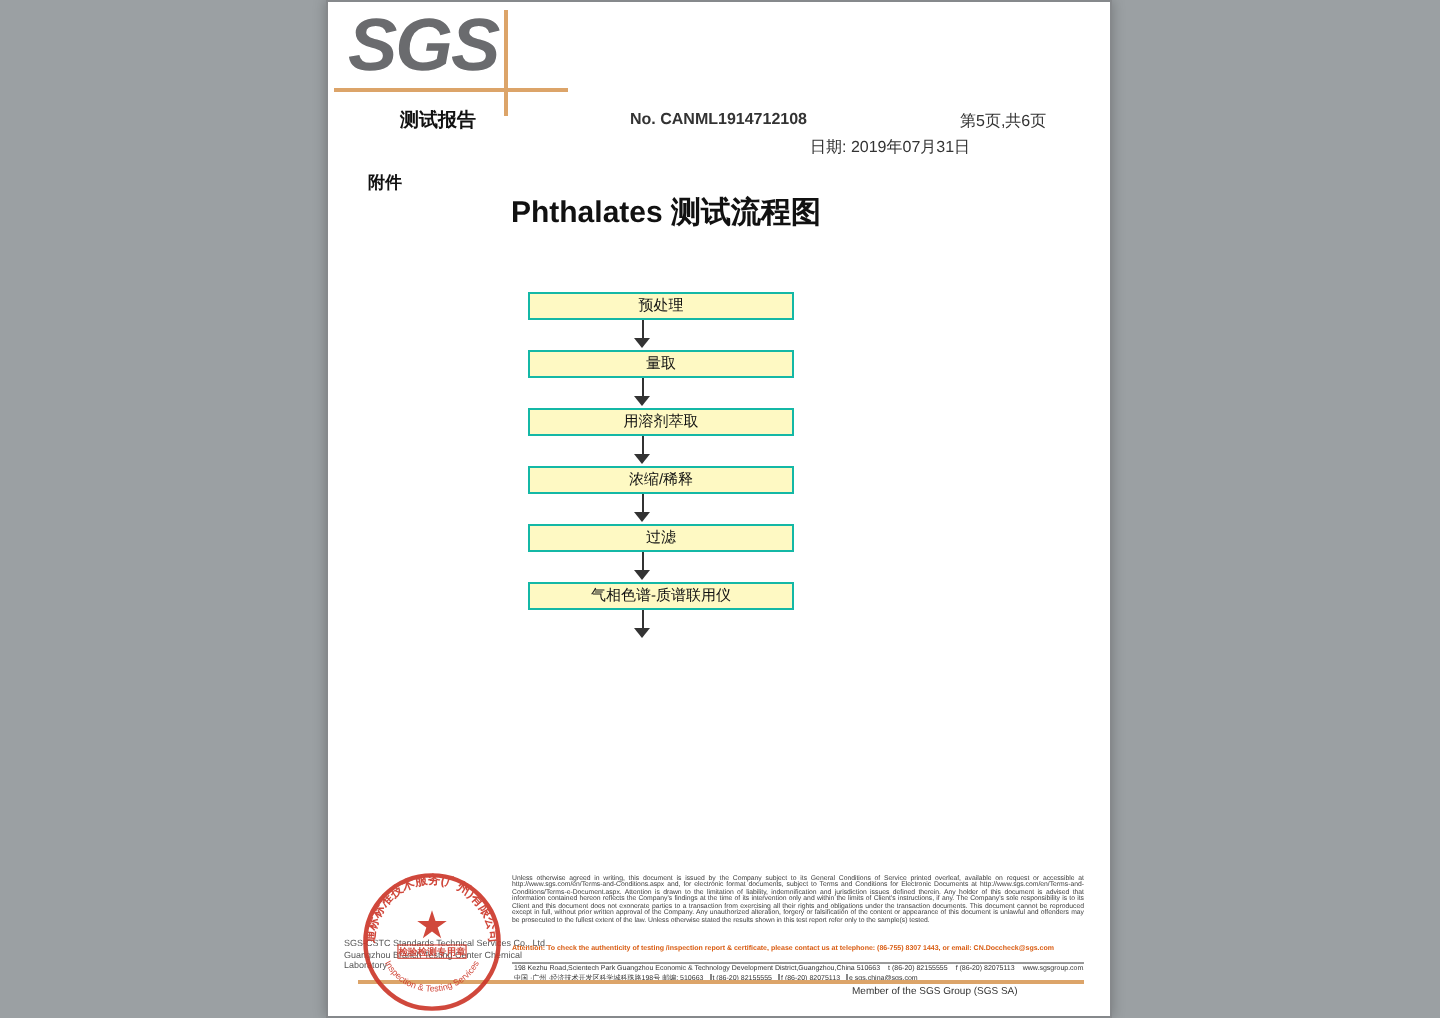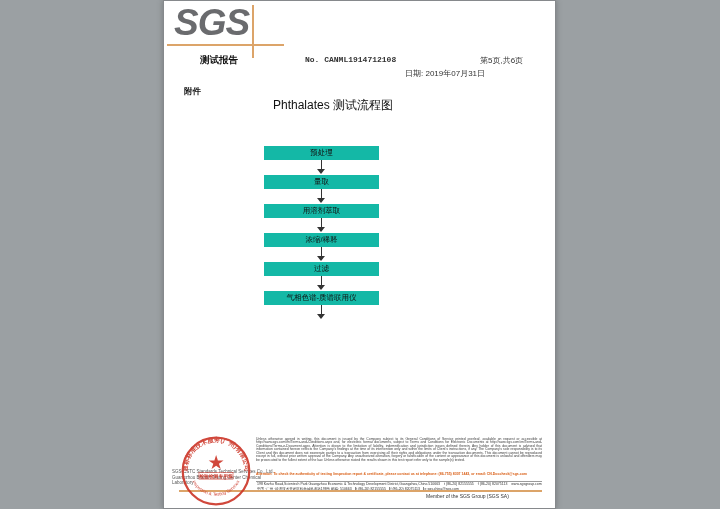--- a/index.html
+++ b/index.html
@@ -17,32 +17,32 @@
   
   .logo{
     position:absolute;left:10px;top:2px;
     font-size:37px;font-weight:bold;letter-spacing:-1px;
     color:#6a6b6e;line-height:40px;font-style:italic;
   }
   .logo-hline{position:absolute;left:3px;top:43px;width:117px;height:2px;background:#dca469;}
   .logo-vline{position:absolute;left:88px;top:4px;width:2px;height:53px;background:#dca469;}
   .hdr-row{position:absolute;left:0;top:53px;width:100%;height:12px;font-size:8px;color:#222;margin-left:16px;}
   .hdr-title{position:absolute;left:20px;top:0;font-weight:bold;font-size:9.5px;color:#111;}
-  .hdr-no{position:absolute;left:125px;top:1px;font-weight:bold;color:#333;font-family:Liberation Mono, monospace;}
+  .hdr-no{position:absolute;left:135px;top:1px;font-weight:bold;color:#333;}
   .hdr-date{position:absolute;left:225px;top:14px;color:#333;}
   .hdr-page{position:absolute;left:300px;top:1px;color:#333;}
   .attachment{position:absolute;left:20px;top:85px;font-size:8.5px;font-weight:bold;color:#111;}
   .flow-title{position:absolute;left:60px;top:96px;width:218px;text-align:center;
-    font-size:12px;font-weight:normal;color:#111;}
+    font-size:15px;font-weight:bold;color:#111;}
   
   .flow{position:absolute;left:100px;top:145px;width:115px;}
   .flow-box{
-    box-sizing:border-box;width:115px;height:14px;border:7px solid #14b8a6;
+    box-sizing:border-box;width:133px;height:14px;border:1px solid #14b8a6;
     display:flex;align-items:center;justify-content:center;
-    font-size:7.5px;color:#111;background:#4d7c0f;white-space:nowrap;
+    font-size:7.5px;color:#111;background:#fef9c3;white-space:nowrap;
   }
   .flow-arrow{position:relative;width:115px;height:15px;}
   .flow-arrow::before{content:"";position:absolute;left:57px;top:0;width:1px;height:10px;background:#333;}
   .flow-arrow::after{content:"";position:absolute;left:53px;top:9px;width:0;height:0;
     border-left:4px solid transparent;border-right:4px solid transparent;border-top:5px solid #333;}
   
   .company-lines{position:absolute;left:8px;top:468px;width:110px;
     font-size:4.5px;line-height:5.5px;color:#555;}
   .disclaimer{
     position:absolute;left:92px;top:437px;width:286px;

